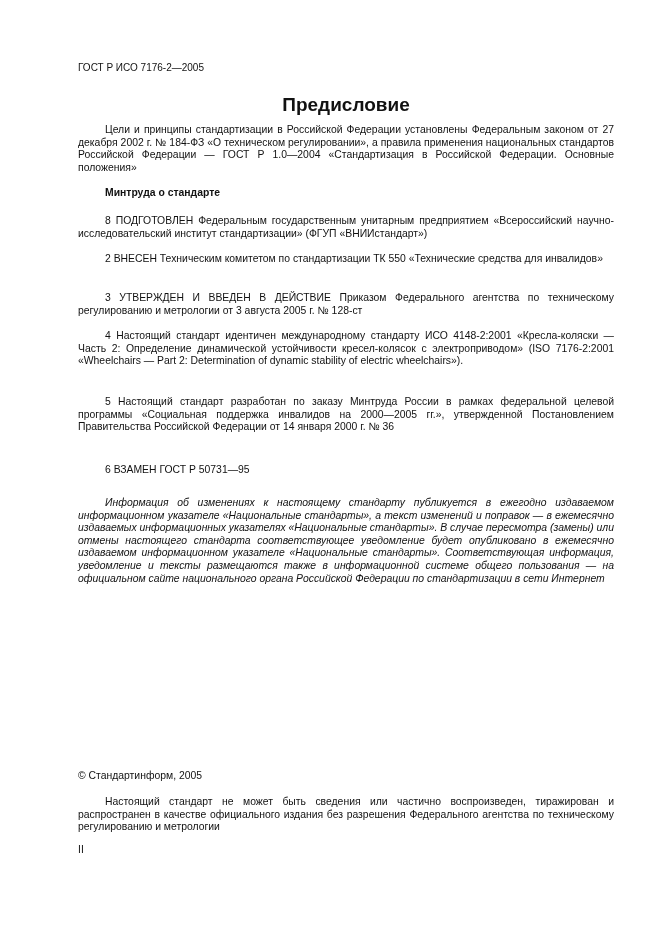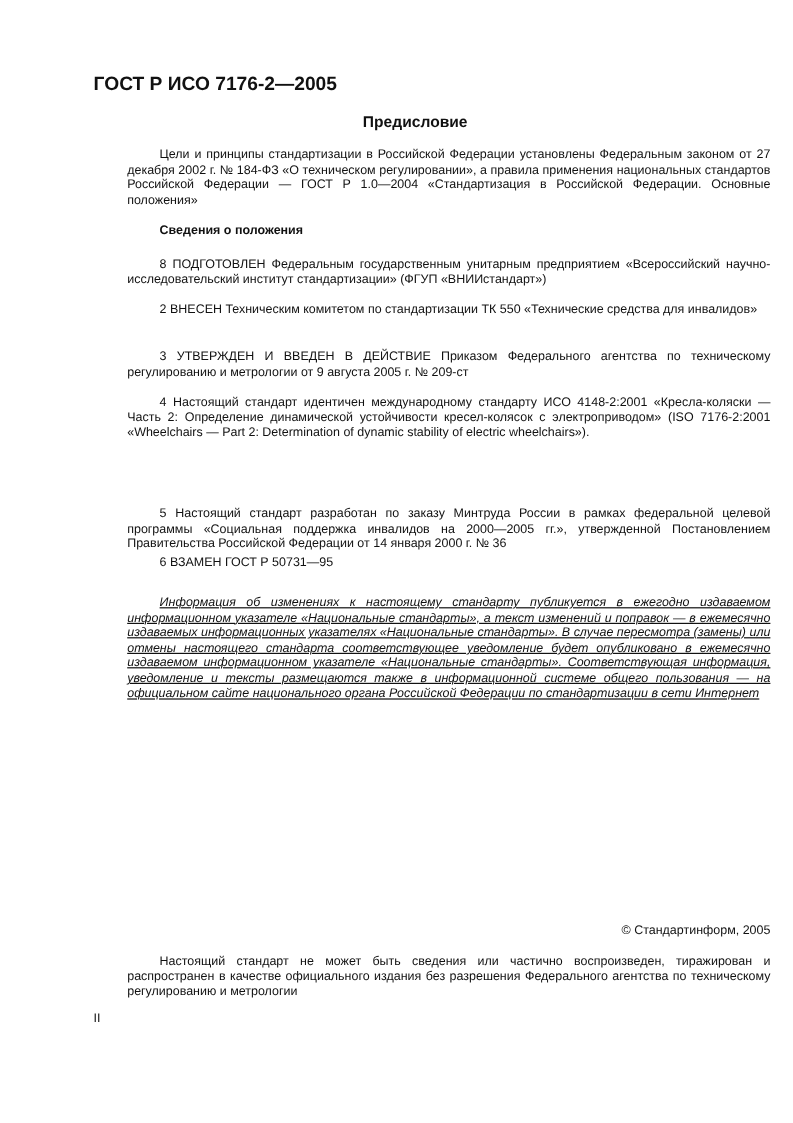--- a/index.html
+++ b/index.html
@@ -1,56 +1,56 @@
 <!DOCTYPE html>
 <html><head>
 <meta charset="utf-8">
 <style>
   html, body { margin: 0; padding: 0; background: #ffffff; }
   body { width: 661px; height: 936px; position: relative; overflow: hidden;
          font-family: "Liberation Sans", sans-serif; color: #111; }
   .page { position: absolute; left: 78px; top: 0; width: 536px; }
-  .header { position: absolute; top: 62px; left: 0; font-size: 16px; font-weight: bold; }
+  .header { position: absolute; top: 62px; left: 0; font-size: 10px; font-weight: normal; }
   .title { position: absolute; top: 94px; left: 0; width: 536px; text-align: center;
-           font-size: 13px; font-weight: bold; }
+           font-size: 19px; font-weight: bold; }
   p { margin: 0; font-size: 10.4px; line-height: 12.6px; text-align: justify; text-indent: 27px; }
-  .blk { position: absolute; left: 0; width: 536px; margin-left: 28px; }
+  .blk { position: absolute; left: 0; width: 536px; }
   .bold { font-weight: bold; }
-  .italic { font-style: italic; text-decoration: underline; }
-  .right { text-align: right; text-indent: 0; }
+  .italic { font-style: italic; }
+  .right { text-indent: 0; }
   .pageno { position: absolute; left: 0; top: 844px; font-size: 10.4px; }
 </style>
 </head>
 <body>
 
 <div class="page">
   <div class="header">ГОСТ Р ИСО 7176-2—2005</div>
   <div class="title">Предисловие</div>
 
   <div class="blk" style="top:124px">
     <p>Цели и принципы стандартизации в Российской Федерации установлены Федеральным законом от 27 декабря 2002 г. № 184-ФЗ «О техническом регулировании», а правила применения национальных стандартов Российской Федерации — ГОСТ Р 1.0—2004 «Стандартизация в Российской Федерации. Основные положения»</p>
   </div>
 
   <div class="blk" style="top:187px">
-    <p class="bold">Сведения о положения</p>
+    <p class="bold">Минтруда о стандарте</p>
   </div>
 
   <div class="blk" style="top:215px">
     <p>8 ПОДГОТОВЛЕН Федеральным государственным унитарным предприятием «Всероссийский научно-исследовательский институт стандартизации» (ФГУП «ВНИИстандарт»)</p>
   </div>
   <div class="blk" style="top:253px">
     <p>2 ВНЕСЕН Техническим комитетом по стандартизации ТК 550 «Технические средства для инвалидов»</p>
   </div>
   <div class="blk" style="top:292px">
-    <p>3 УТВЕРЖДЕН И ВВЕДЕН В ДЕЙСТВИЕ Приказом Федерального агентства по техническому регулированию и метрологии от 9 августа 2005 г. № 209-ст</p>
+    <p>3 УТВЕРЖДЕН И ВВЕДЕН В ДЕЙСТВИЕ Приказом Федерального агентства по техническому регулированию и метрологии от 3 августа 2005 г. № 128-ст</p>
   </div>
   <div class="blk" style="top:330px">
     <p>4 Настоящий стандарт идентичен международному стандарту ИСО 4148-2:2001 «Кресла-коляски — Часть 2: Определение динамической устойчивости кресел-колясок с электроприводом» (ISO 7176-2:2001 «Wheelchairs — Part 2: Determination of dynamic stability of electric wheelchairs»).</p>
   </div>
-  <div class="blk" style="top:423px">
+  <div class="blk" style="top:396px">
     <p>5 Настоящий стандарт разработан по заказу Минтруда России в рамках федеральной целевой программы «Социальная поддержка инвалидов на 2000—2005 гг.», утвержденной Постановлением Правительства Российской Федерации от 14 января 2000 г. № 36</p>
   </div>
   <div class="blk" style="top:464px">
     <p>6 ВЗАМЕН ГОСТ Р 50731—95</p>
   </div>
 
   <div class="blk" style="top:497px">
     <p class="italic">Информация об изменениях к настоящему стандарту публикуется в ежегодно издаваемом информационном указателе «Национальные стандарты», а текст изменений и поправок — в ежемесячно издаваемых информационных указателях «Национальные стандарты». В случае пересмотра (замены) или отмены настоящего стандарта соответствующее уведомление будет опубликовано в ежемесячно издаваемом информационном указателе «Национальные стандарты». Соответствующая информация, уведомление и тексты размещаются также в информационной системе общего пользования — на официальном сайте национального органа Российской Федерации по стандартизации в сети Интернет</p>
   </div>
 

